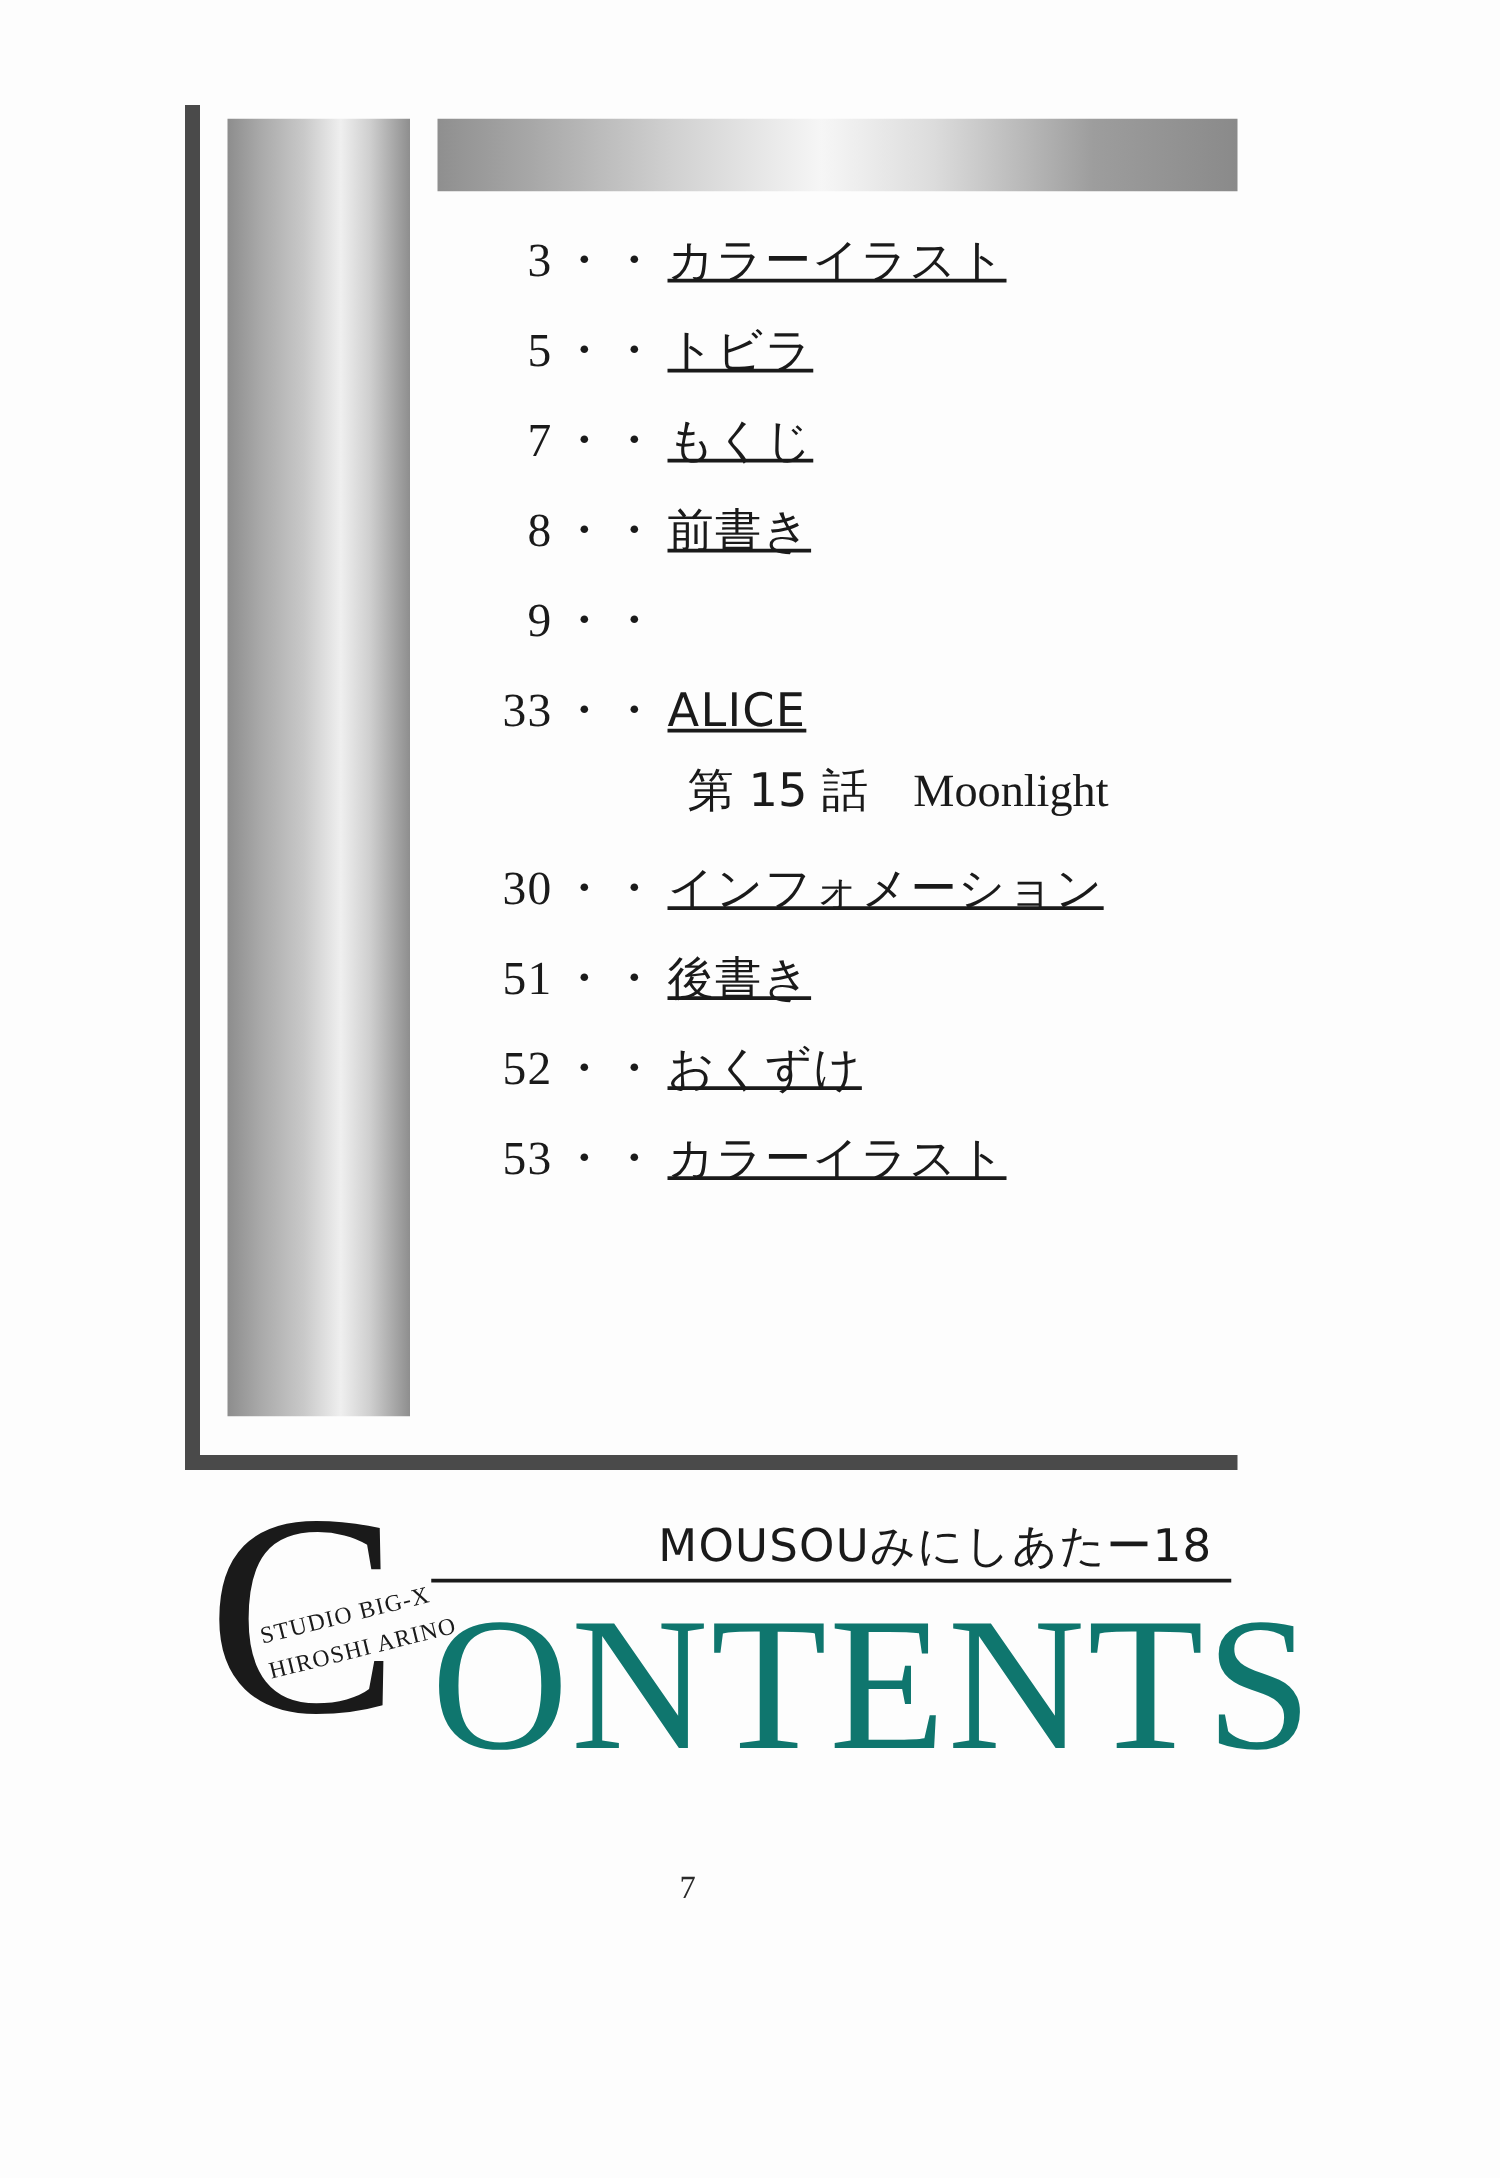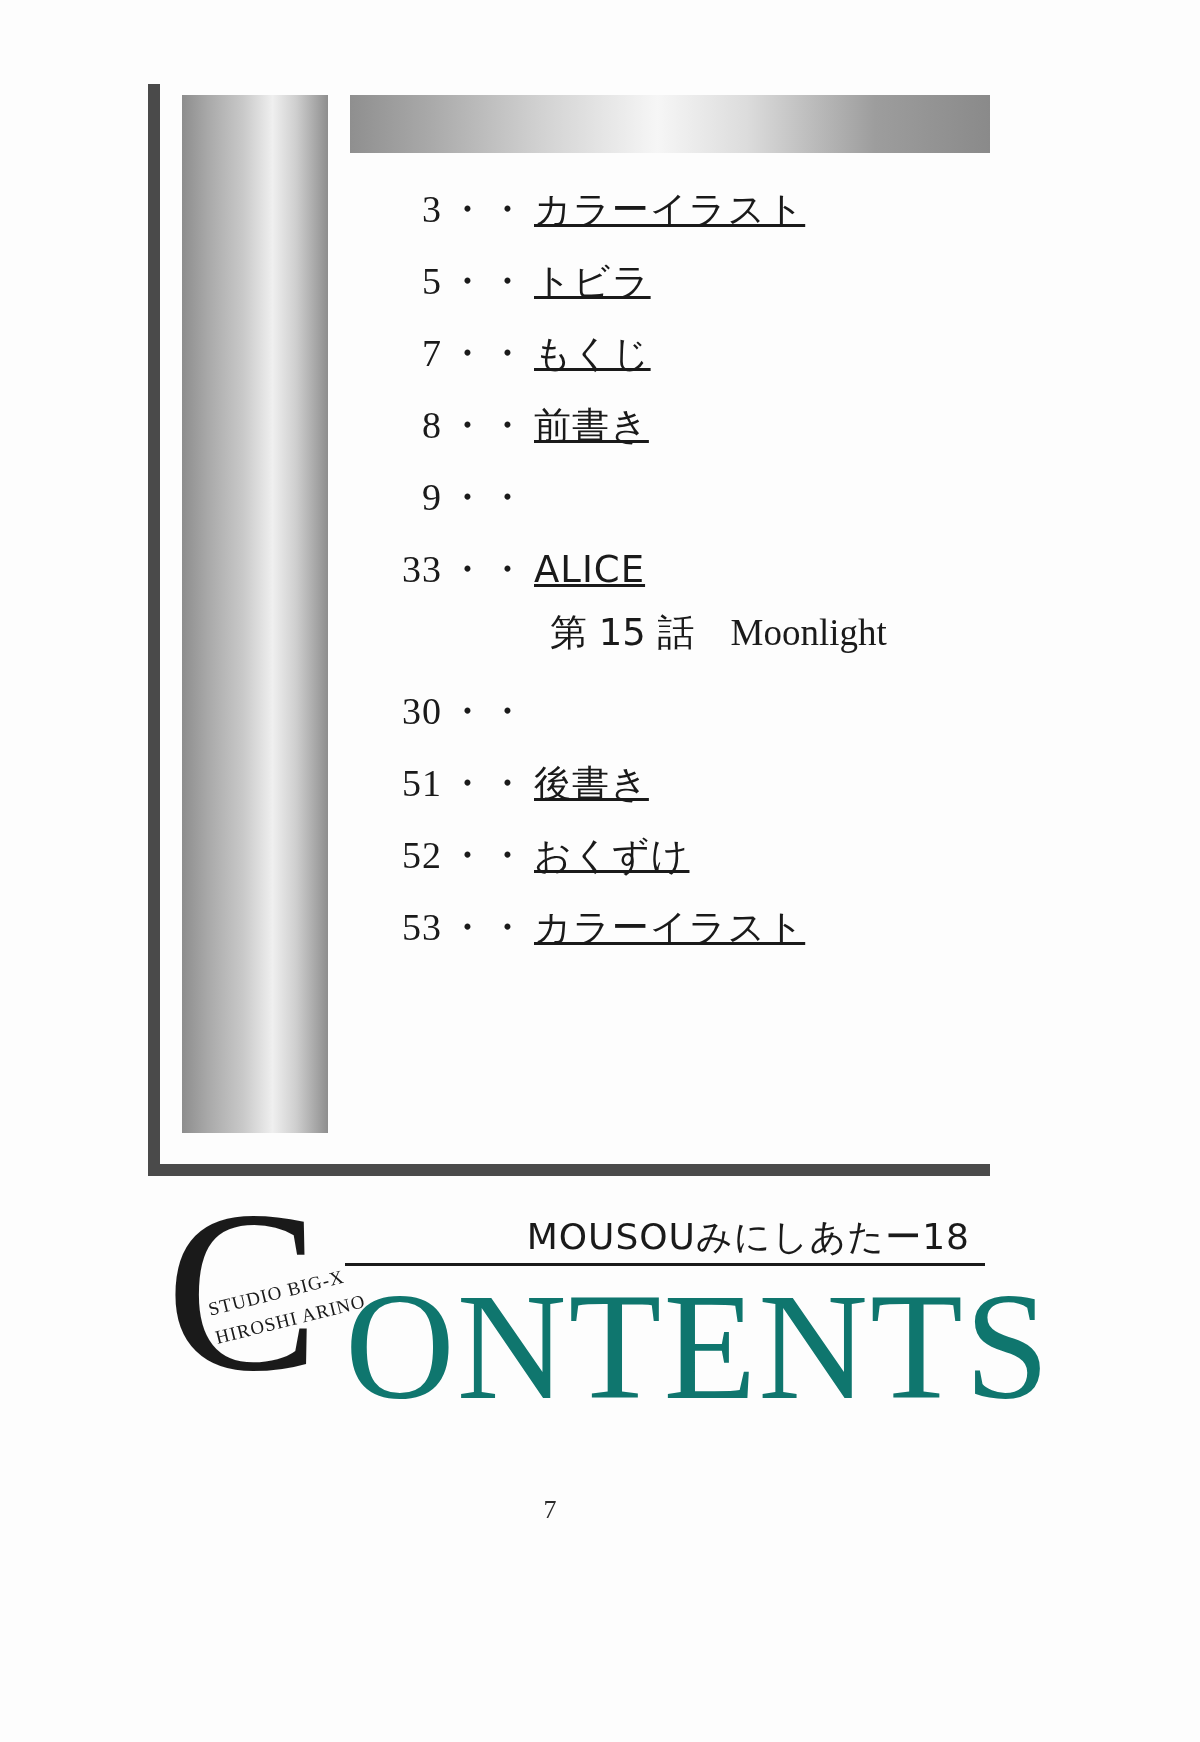--- a/index.html
+++ b/index.html
@@ -224,20 +224,21 @@
       <span class="toc-label latin">ALICE</span>
     </div>
 
     <div class="toc-sub">
       <span class="jp">第 15 話</span><span class="latin">Moonlight</span>
     </div>
 
     <div class="toc-row">
       <span class="toc-num">30</span>
       <span class="toc-dots">・・</span>
+      <span class="toc-label">インフォメーション</span>
     </div>
 
     <div class="toc-row">
       <span class="toc-num">51</span>
       <span class="toc-dots">・・</span>
       <span class="toc-label">後書き</span>
     </div>
 
     <div class="toc-row">
       <span class="toc-num">52</span>

